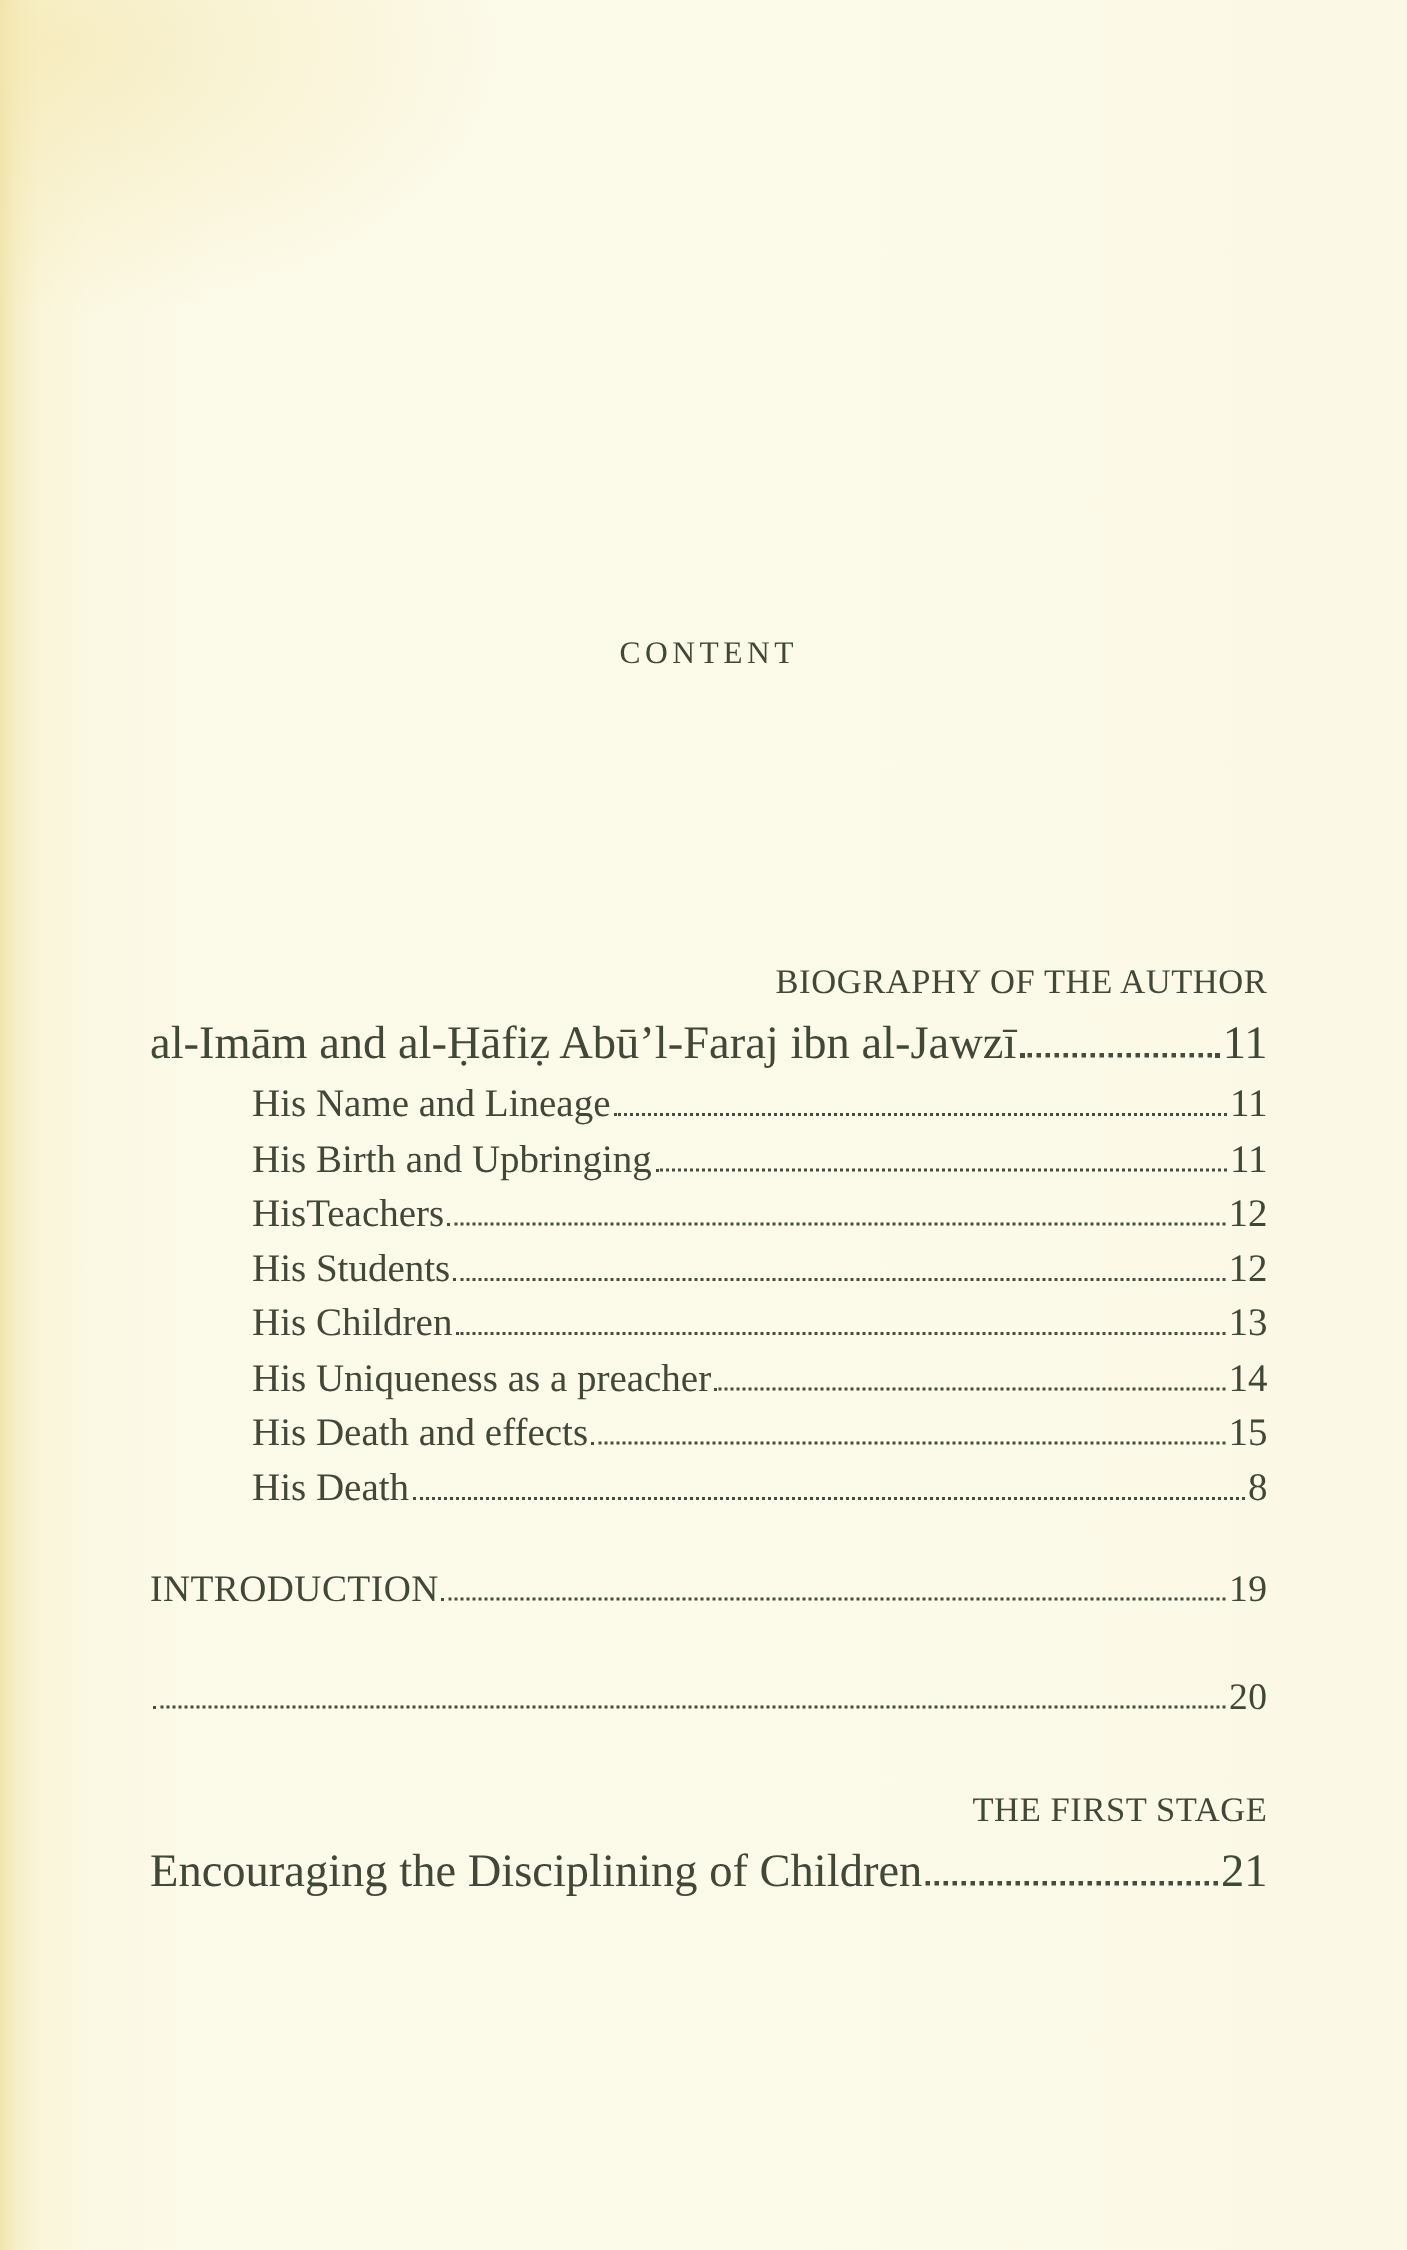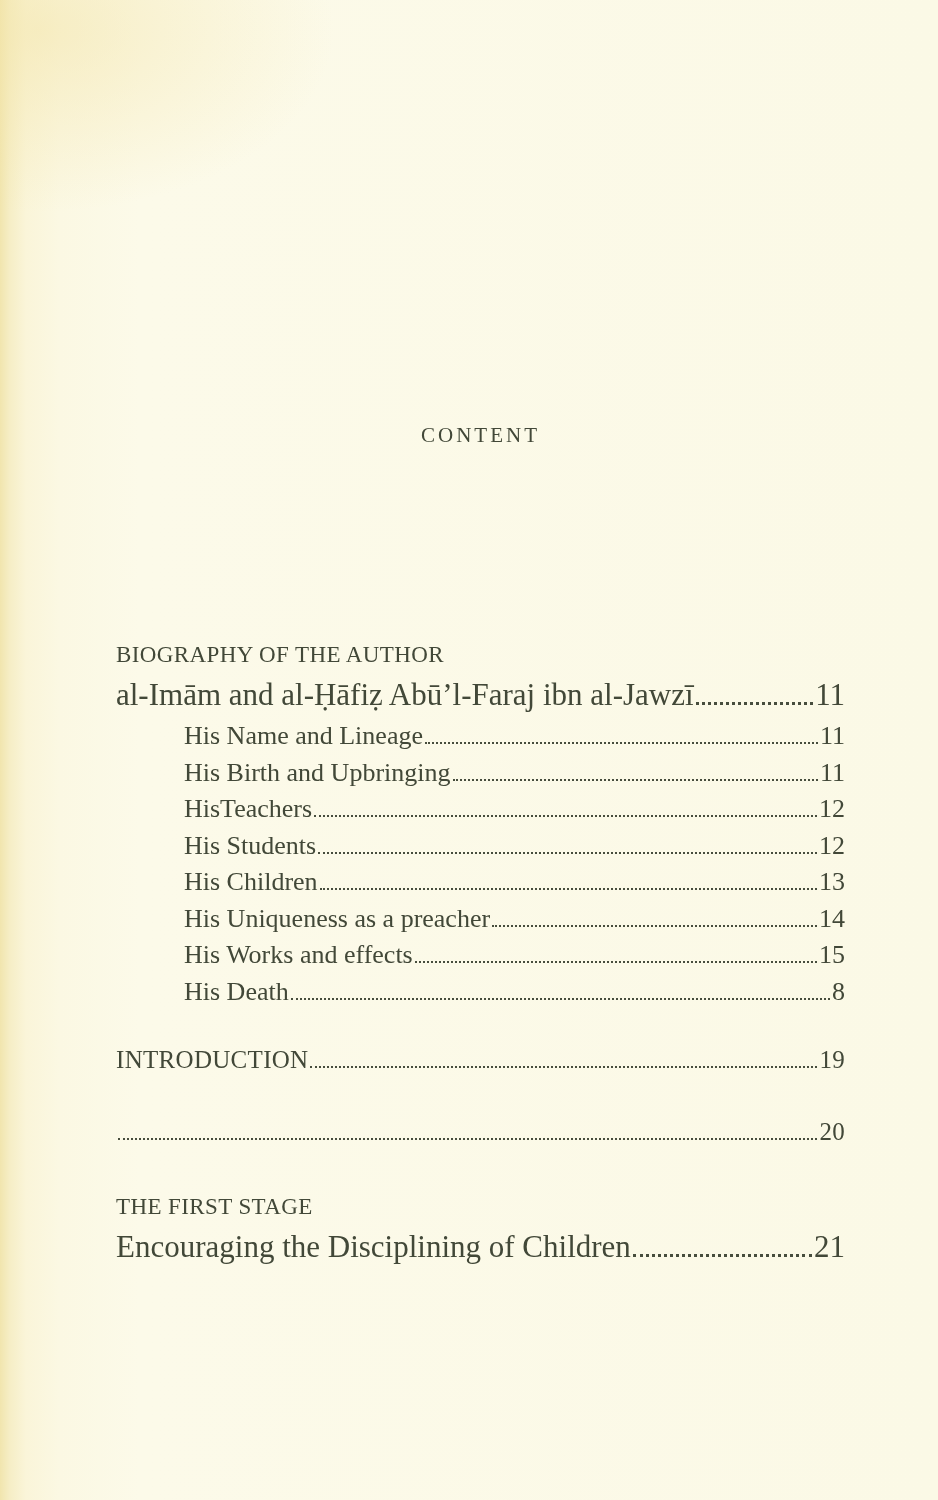--- a/index.html
+++ b/index.html
@@ -6,40 +6,41 @@
   .page{
     position:relative;
     width:938px;height:1500px;
     background:
       radial-gradient(ellipse 420px 260px at 40px 30px, rgba(243,228,168,.55), rgba(243,228,168,0) 70%),
       linear-gradient(90deg,#f1e5ae 0px,#f6eec6 10px,#faf5d9 26px,#fbf8e3 60px,#fcfae9 140px,#fbf9e6 100%);
     font-family:"Liberation Serif","DejaVu Serif",serif;
     color:#424838;
     overflow:hidden;
   }
-  .content{position:absolute;left:100px;right:93px;top:0;margin-left:16px;}
+  .content{position:absolute;left:100px;right:93px;top:0;}
   .title{
     padding-top:420px;
     text-align:center;
     font-size:21px;
     letter-spacing:3px;
     line-height:30px;
   }
   .row{display:flex;align-items:baseline;text-align:center;}
   .leader{
     flex:1 1 auto;
     border-bottom:2.6px dotted #474d3d;
     margin:0 2px 5px 2px;
     min-width:14px;
   }
   .pagenum{flex:0 0 auto;}
   .group-heading{
     font-size:23px;
     line-height:34px;
     letter-spacing:.4px;
+    text-align:right;
   }
   .bio-heading{margin-top:188px;}
   .main-row{font-size:31px;line-height:46px;}
   .main-row .leader{border-bottom-width:3px;margin-bottom:7px;}
   .sub-row{font-size:26px;line-height:36.5px;padding-left:68px;}
   .caps-row{font-size:25px;line-height:40px;letter-spacing:.3px;}
   .intro-row{margin-top:30px;}
   .stages-row{margin-top:32px;}
   .first-stage-heading{margin-top:38px;}
   .section-row{font-size:26px;line-height:36.5px;padding-left:33px;}
@@ -92,21 +93,21 @@
       <span class="pagenum">13</span>
     </div>
 
     <div class="row sub-row">
       <span>His Uniqueness as a preacher</span>
       <span class="leader"></span>
       <span class="pagenum">14</span>
     </div>
 
     <div class="row sub-row">
-      <span>His Works and effects</span>
+      <span>His Death and effects</span>
       <span class="leader"></span>
       <span class="pagenum">15</span>
     </div>
 
     <div class="row sub-row">
       <span>His Death</span>
       <span class="leader"></span>
       <span class="pagenum">8</span>
     </div>
 

